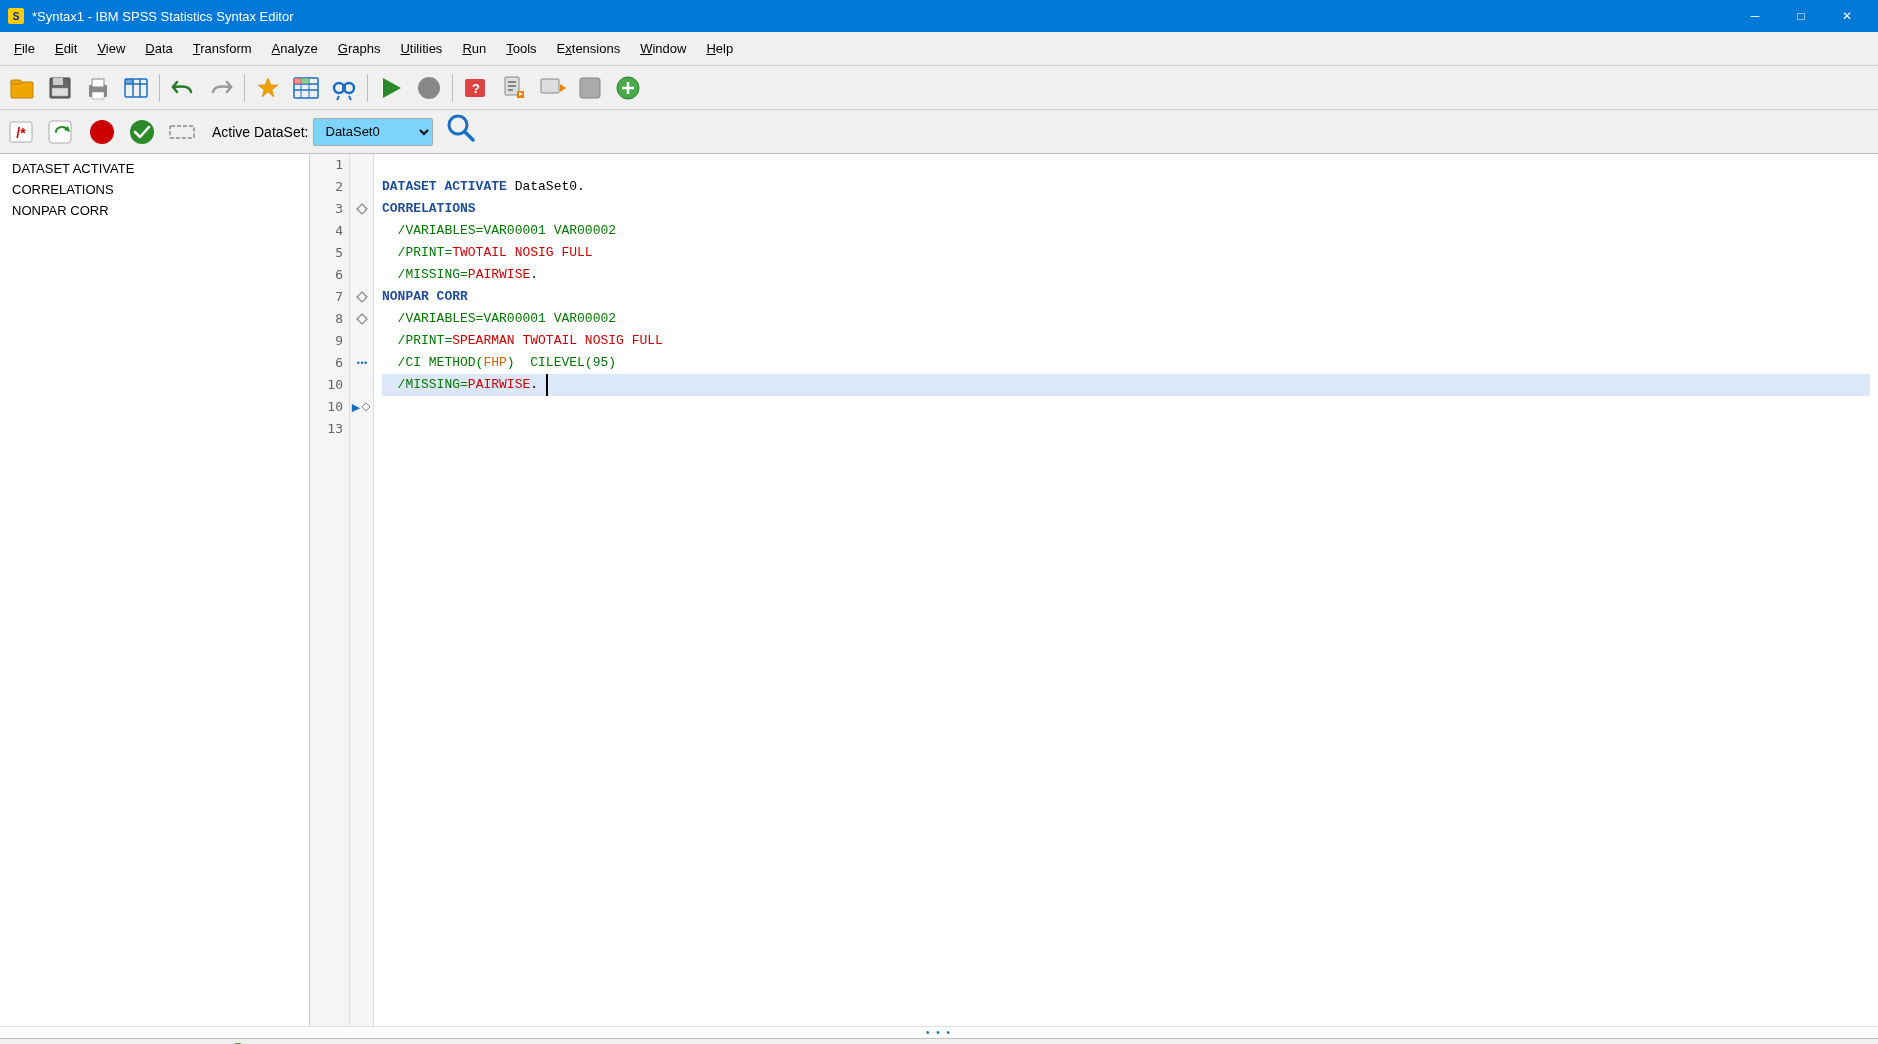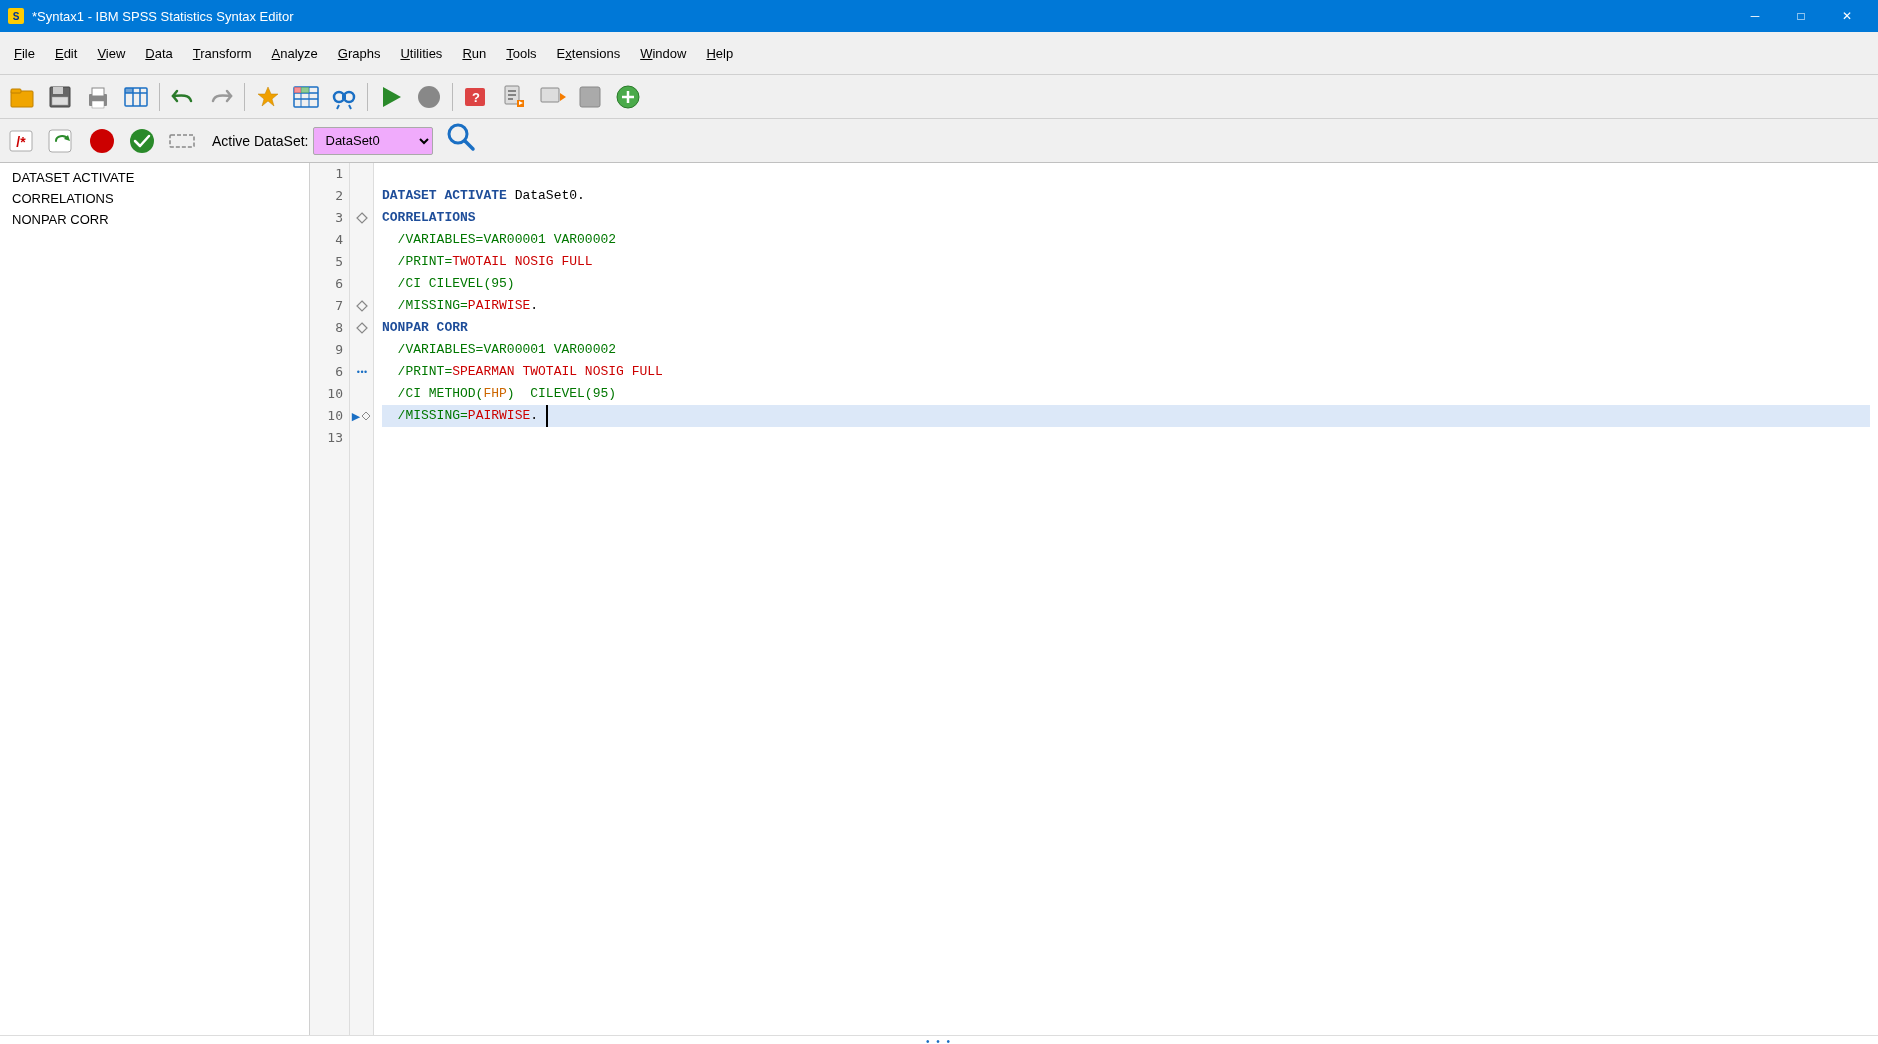--- a/index.html
+++ b/index.html
@@ -20,21 +20,21 @@
     .title-bar-icon { width: 16px; height: 16px; background: #ffcc00; border-radius: 2px; display: flex; align-items: center; justify-content: center; font-size: 10px; }
     .title-bar-controls { display: flex; gap: 0; }
     .title-bar-btn {
       width: 46px; height: 32px; display: flex; align-items: center; justify-content: center;
       color: white; cursor: pointer; font-size: 12px;
     }
 
     
     .menu-bar {
       background: #f0f0f0;
-      height: 43px;
+      height: 34px;
       display: flex;
       align-items: center;
       border-bottom: 1px solid #d0d0d0;
       padding: 0 4px;
     }
     .menu-item {
       padding: 4px 10px;
       cursor: pointer;
       font-size: 13px;
       color: #000;
@@ -70,21 +70,21 @@
       border-bottom: 1px solid #c0c0c0;
     }
     .toolbar2-btn {
       width: 36px; height: 36px;
       display: flex; align-items: center; justify-content: center;
       cursor: pointer; border: 1px solid transparent; border-radius: 2px;
       font-size: 18px;
     }
     .dataset-label { font-size: 14px; margin-left: 8px; }
     .dataset-select {
-      height: 28px; border: 1px solid #aaa; background: #f0abfc;
+      height: 28px; border: 1px solid #aaa; background: #7dd3fc;
       padding: 0 8px; font-size: 13px; cursor: pointer; border-radius: 2px;
       min-width: 120px;
     }
     .search-icon-area { margin-left: 8px; color: #1a6fc4; font-size: 26px; cursor: pointer; }
 
     
     .main-area {
       display: flex;
       height: calc(1044px - 32px - 28px - 44px - 44px - 24px);
       background: #5eead4;
@@ -479,23 +479,20 @@
       </div>
 
       <div class="code-line">
         <span class="text-black">  </span><span class="kw-green">/VARIABLES=VAR00001 VAR00002</span>
       </div>
 
       <div class="code-line">
         <span class="text-black">  </span><span class="kw-green">/PRINT=</span><span class="kw-red">TWOTAIL NOSIG FULL</span>
       </div>
 
-      <div class="code-line">
-        <span class="text-black">  </span><span class="kw-green">/CI CILEVEL(95)</span>
-      </div>
 
       <div class="code-line">
         <span class="text-black">  </span><span class="kw-green">/MISSING=</span><span class="kw-red">PAIRWISE</span><span class="text-black">.</span>
       </div>
 
       <div class="code-line">
         <span class="kw-blue">NONPAR CORR</span>
       </div>
 
       <div class="code-line">

